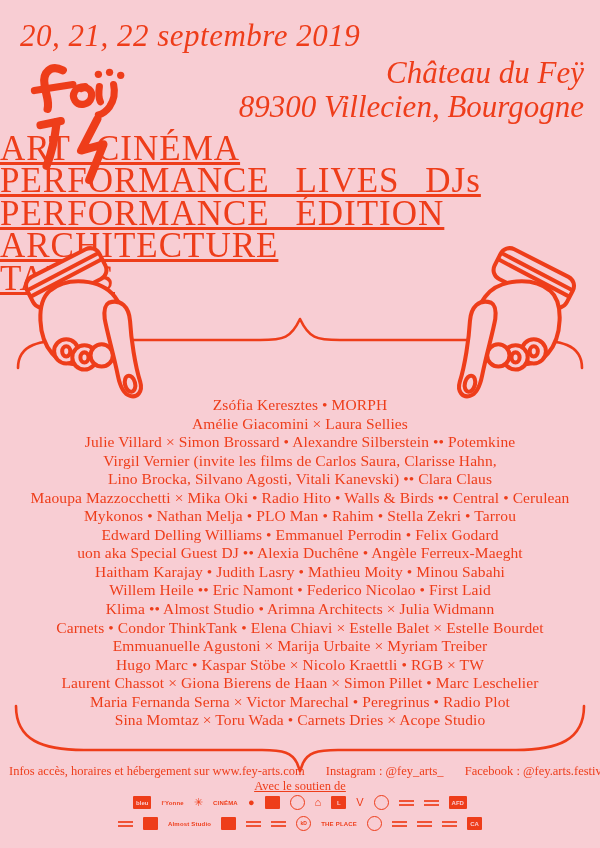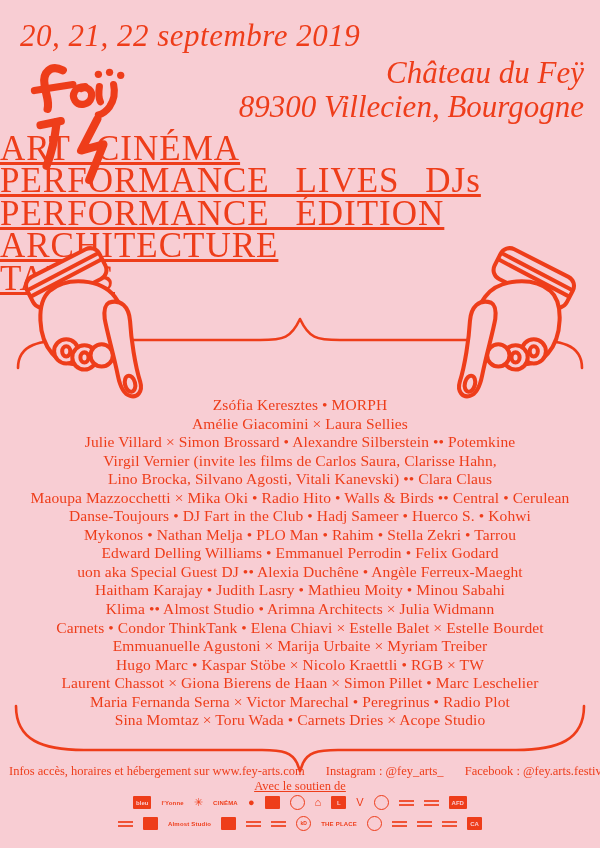--- a/index.html
+++ b/index.html
@@ -145,25 +145,25 @@
     </svg>
   </div>
 
   <div class="lineup">
     <div>Zsófia Keresztes • MORPH</div>
     <div>Amélie Giacomini × Laura Sellies</div>
     <div>Julie Villard × Simon Brossard • Alexandre Silberstein •• Potemkine</div>
     <div>Virgil Vernier (invite les films de Carlos Saura, Clarisse Hahn,</div>
     <div>Lino Brocka, Silvano Agosti, Vitali Kanevski) •• Clara Claus</div>
     <div>Maoupa Mazzocchetti × Mika Oki • Radio Hito • Walls &amp; Birds •• Central • Cerulean</div>
-    <div>Danse-Toujours • DJ Fart in the Club • Hadj Sameer • Huerco S. • Kohwi</div>
     <div>Mykonos • Nathan Melja • PLO Man • Rahim • Stella Zekri • Tarrou</div>
     <div>Edward Delling Williams • Emmanuel Perrodin • Felix Godard</div>
     <div>uon aka Special Guest DJ •• Alexia Duchêne • Angèle Ferreux-Maeght</div>
     <div>Haitham Karajay • Judith Lasry • Mathieu Moity • Minou Sabahi</div>
+    <div>Willem Heile •• Eric Namont • Federico Nicolao • First Laid</div>
     <div>Klima •• Almost Studio • Arimna Architects × Julia Widmann</div>
     <div>Carnets • Condor ThinkTank • Elena Chiavi × Estelle Balet × Estelle Bourdet</div>
     <div>Emmuanuelle Agustoni × Marija Urbaite × Myriam Treiber</div>
     <div>Hugo Marc • Kaspar Stöbe × Nicolo Kraettli • RGB × TW</div>
     <div>Laurent Chassot × Giona Bierens de Haan × Simon Pillet • Marc Leschelier</div>
     <div>Maria Fernanda Serna × Victor Marechal • Peregrinus • Radio Plot</div>
     <div>Sina Momtaz × Toru Wada • Carnets Dries × Acope Studio</div>
   </div>
 
   <div class="footer-info">

